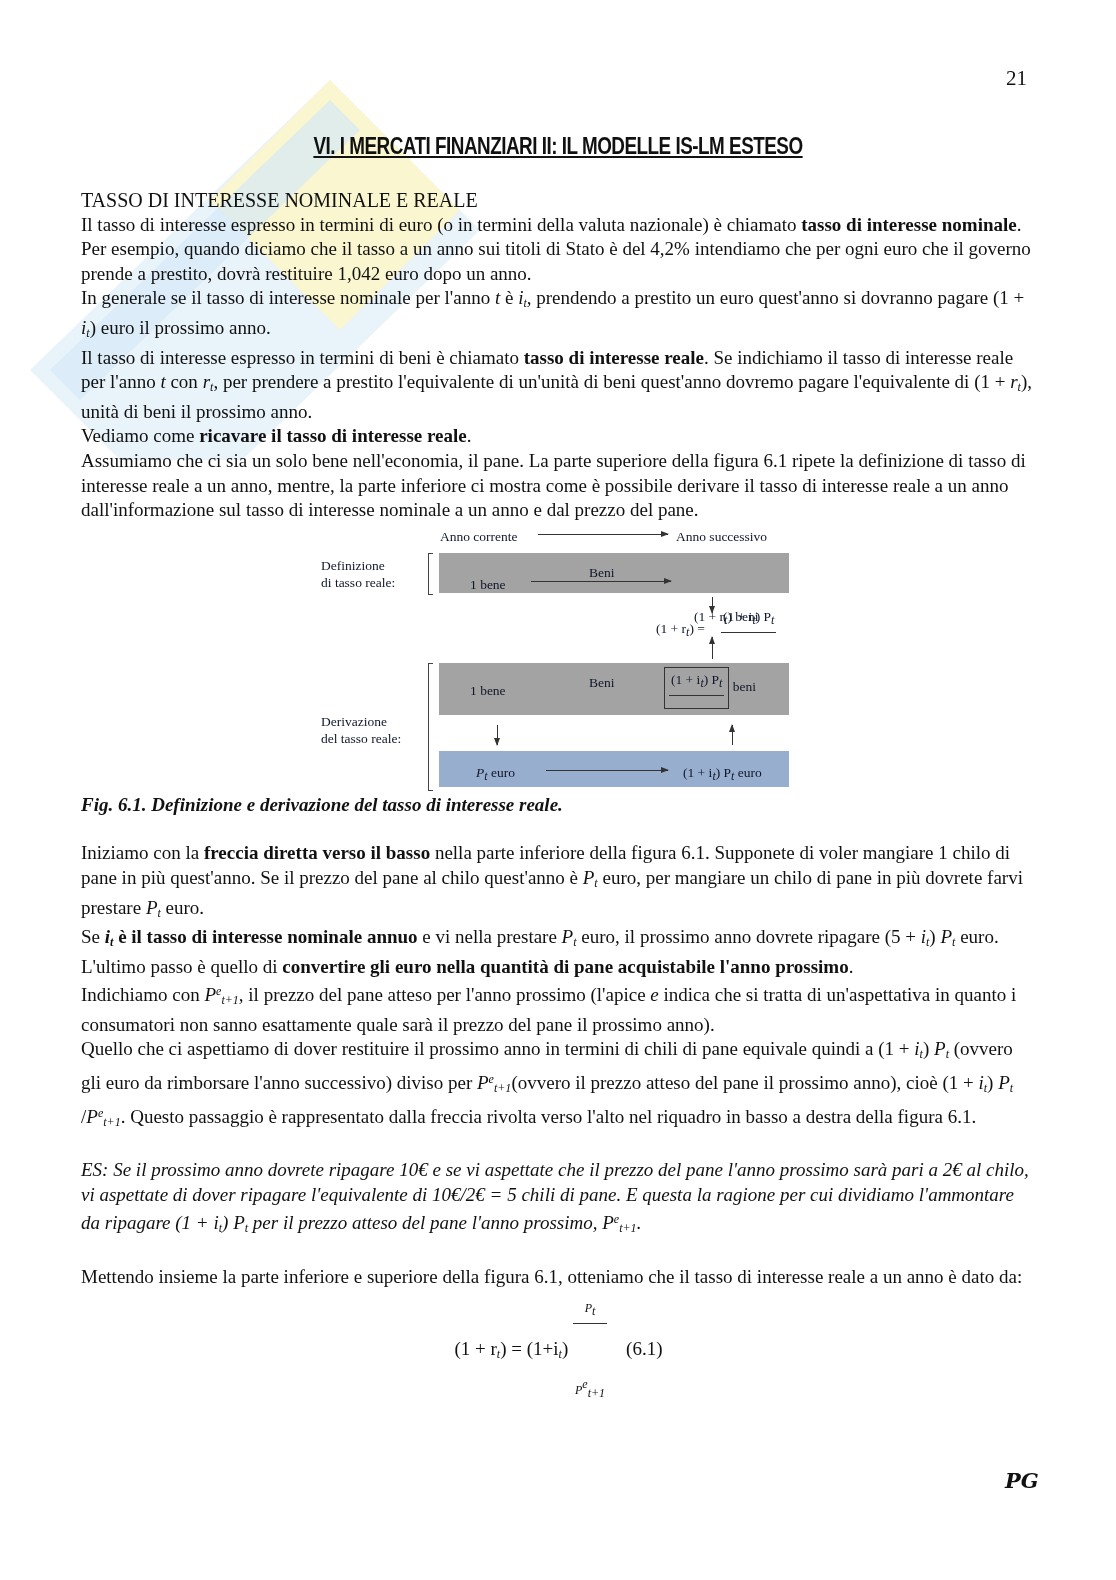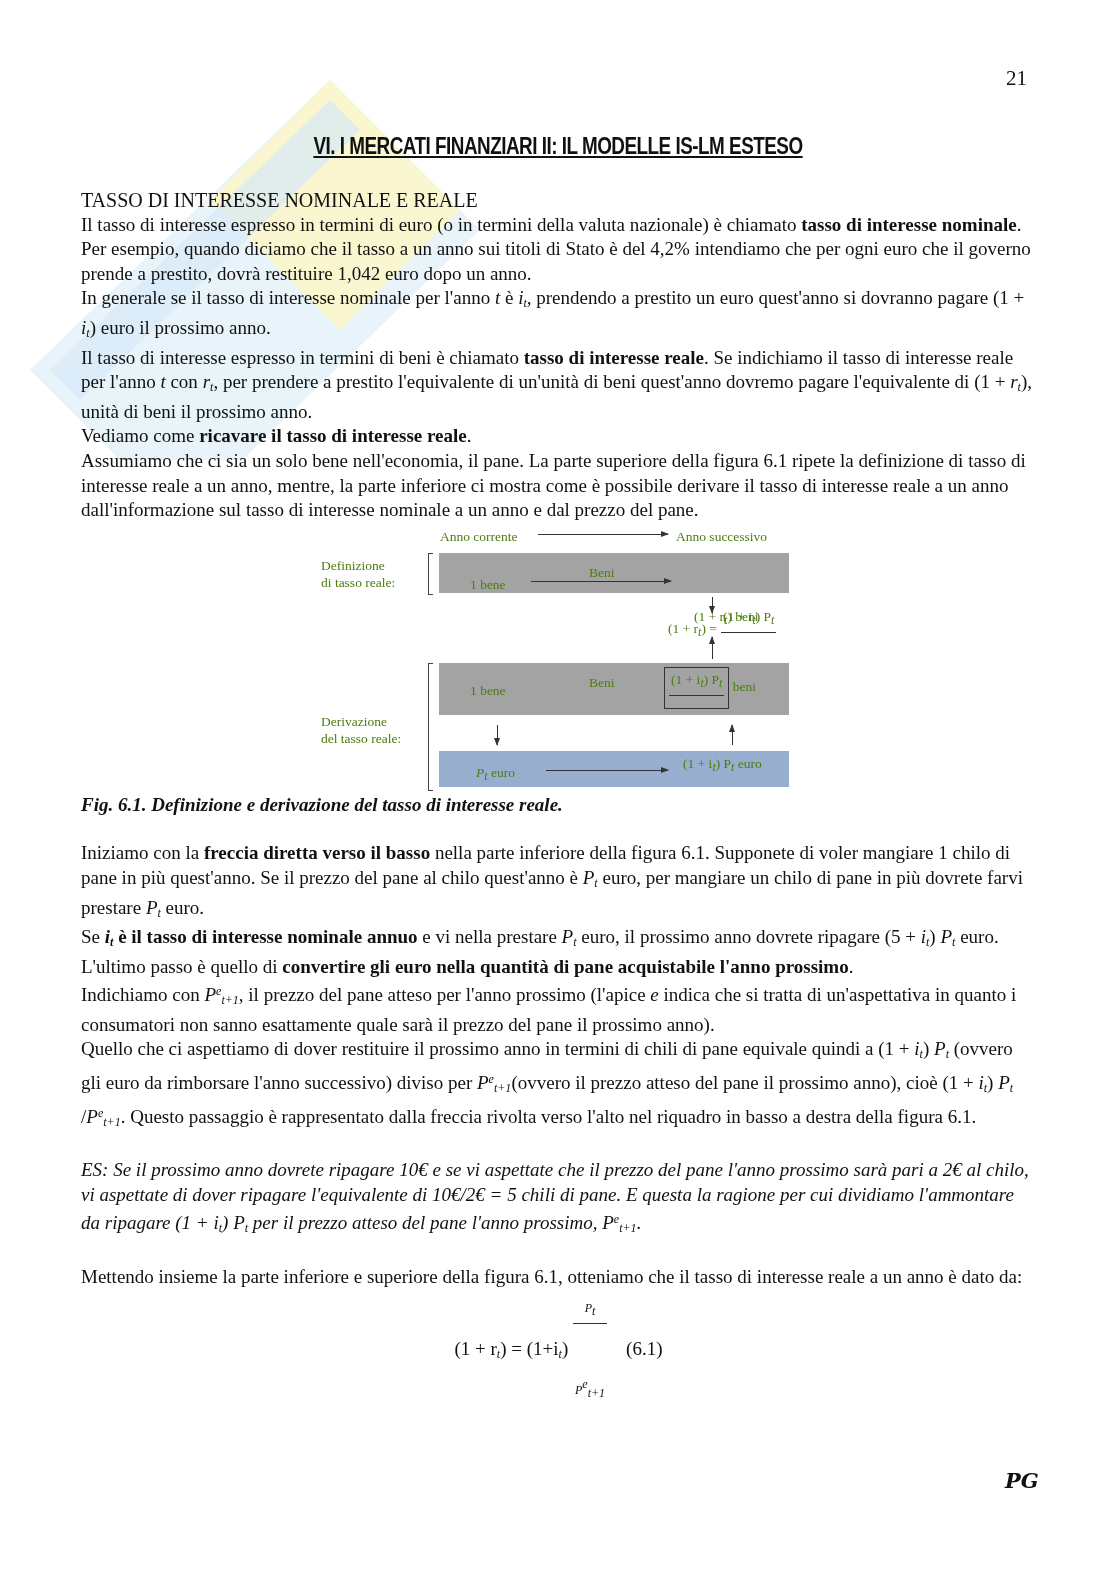--- a/index.html
+++ b/index.html
@@ -12,21 +12,21 @@
            text-decoration: underline; letter-spacing: -0.6px; transform: scaleX(0.82); }
   .content { position: absolute; left: 81px; top: 188px; width: 955px; font-size: 19px; line-height: 24.6px; z-index: 1; }
   .content p { margin: 0; }
   .h2 { font-weight: normal; font-size: 20px; }
   .sub { font-size: 12px; vertical-align: -3px; font-style: italic; }
   .sup { font-size: 12px; vertical-align: 6px; font-style: italic; }
   .gap { height: 24px; }
   .it { font-style: italic; }
   .caption { font-weight: bold; font-style: italic; }
   
-  .figure { position: relative; width: 480px; height: 262px; margin: 6px 0 0 235px; font-size: 13.5px; color: #4d7c0f; }
+  .figure { position: relative; width: 480px; height: 262px; margin: 6px 0 0 235px; font-size: 13.5px; color: #0f172a; }
   .fig-abs { position: absolute; white-space: nowrap; }
   .band { position: absolute; left: 123px; width: 350px; }
   .band-grey { background: #a3a3a3; }
   .band-blue { background: #98aece; }
   .arrow-h { position: absolute; height: 1px; background: #333; }
   .arrow-h::after { content: ""; position: absolute; right: -1px; top: -3px; border-left: 8px solid #333; border-top: 3.5px solid transparent; border-bottom: 3.5px solid transparent; }
   .arrow-v { position: absolute; width: 1px; background: #333; }
   .arrow-down::after { content: ""; position: absolute; left: -3px; bottom: -1px; border-top: 8px solid #333; border-left: 3.5px solid transparent; border-right: 3.5px solid transparent; }
   .arrow-up::after { content: ""; position: absolute; left: -3px; top: -1px; border-bottom: 8px solid #333; border-left: 3.5px solid transparent; border-right: 3.5px solid transparent; }
   .brace { position: absolute; border: 1px solid #444; border-right: none; width: 4px; }
@@ -77,21 +77,21 @@
       <span>Definizione</span><br><span>di tasso reale:</span>
     </span>
     <div class="brace" style="left:112px;top:24px;height:40px;"></div>
     <div class="band band-grey" style="top:24px;height:40px;"></div>
     <span class="fig-abs" style="left:154px;top:44px;">1 bene</span>
     <span class="fig-abs" style="left:273px;top:32px;">Beni</span>
     <div class="arrow-h" style="left:215px;top:52px;width:140px;"></div>
     <span class="fig-abs" style="left:378px;top:44px;margin-top:32px;"><span>(1 + r</span><span class="sub">t</span><span>) beni</span></span>
 
     <div class="arrow-v arrow-down" style="left:396px;top:68px;height:16px;"></div>
-    <span class="fig-abs" style="left:340px;top:88px;margin-left:12px;"><span>(1 + r</span><span class="sub">t</span><span>) =</span></span>
+    <span class="fig-abs" style="left:340px;top:88px;"><span>(1 + r</span><span class="sub">t</span><span>) =</span></span>
     <span class="fig-abs" style="left:405px;top:76px;">
       <span class="frac"><span class="num"><span>(1 + i</span><span class="sub">t</span><span>) P</span><span class="sub">t</span></span><span class="den"><span>P</span><span class="sup">e</span><span class="sub">t - 1</span></span></span>
     </span>
     <div class="arrow-v arrow-up" style="left:396px;top:108px;height:22px;"></div>
 
     <div class="brace" style="left:112px;top:134px;height:126px;"></div>
     <span class="fig-abs" style="left:5px;top:184px;line-height:17px;">
       <span>Derivazione</span><br><span>del tasso reale:</span>
     </span>
     <div class="band band-grey" style="top:134px;height:52px;"></div>
@@ -101,21 +101,21 @@
       <span class="bracket"><span class="frac"><span class="num"><span>(1 + i</span><span class="sub">t</span><span>) P</span><span class="sub">t</span></span><span class="den"><span>P</span><span class="sup">e</span><span class="sub">t+1</span></span></span></span>
       <span>beni</span>
     </span>
 
     <div class="arrow-v arrow-down" style="left:181px;top:196px;height:20px;"></div>
     <div class="arrow-v arrow-up" style="left:416px;top:196px;height:20px;"></div>
 
     <div class="band band-blue" style="top:222px;height:36px;"></div>
     <span class="fig-abs" style="left:160px;top:232px;"><i>P</i><span class="sub">t</span><span> euro</span></span>
     <div class="arrow-h" style="left:230px;top:241px;width:122px;"></div>
-    <span class="fig-abs" style="left:367px;top:223px;"><span>(1 + i</span><span class="sub">t</span><span>) P</span><span class="sub">t</span><span> euro</span></span>
+    <span class="fig-abs" style="left:367px;top:232px;"><span>(1 + i</span><span class="sub">t</span><span>) P</span><span class="sub">t</span><span> euro</span></span>
   </div>
 
   <p class="caption" style="margin-top:2px;">Fig. 6.1. Definizione e derivazione del tasso di interesse reale.</p>
   <div class="gap"></div>
 
   <p>
     <span>Iniziamo con la </span><b>freccia diretta verso il basso</b><span> nella parte inferiore della figura 6.1. Supponete di voler mangiare 1 chilo di pane in più quest'anno. Se il prezzo del pane al chilo quest'anno è </span><i>P</i><span class="sub">t</span><span> euro, per mangiare un chilo di pane in più dovrete farvi prestare </span><i>P</i><span class="sub">t</span><span> euro.</span>
   </p>
   <p>
     <span>Se </span><b><i>i</i><span class="sub">t</span><span> è il tasso di interesse nominale annuo</span></b><span> e vi nella prestare </span><i>P</i><span class="sub">t</span><span> euro, il prossimo anno dovrete ripagare (5 + </span><i>i</i><span class="sub">t</span><span>) </span><i>P</i><span class="sub">t</span><span> euro.</span>

